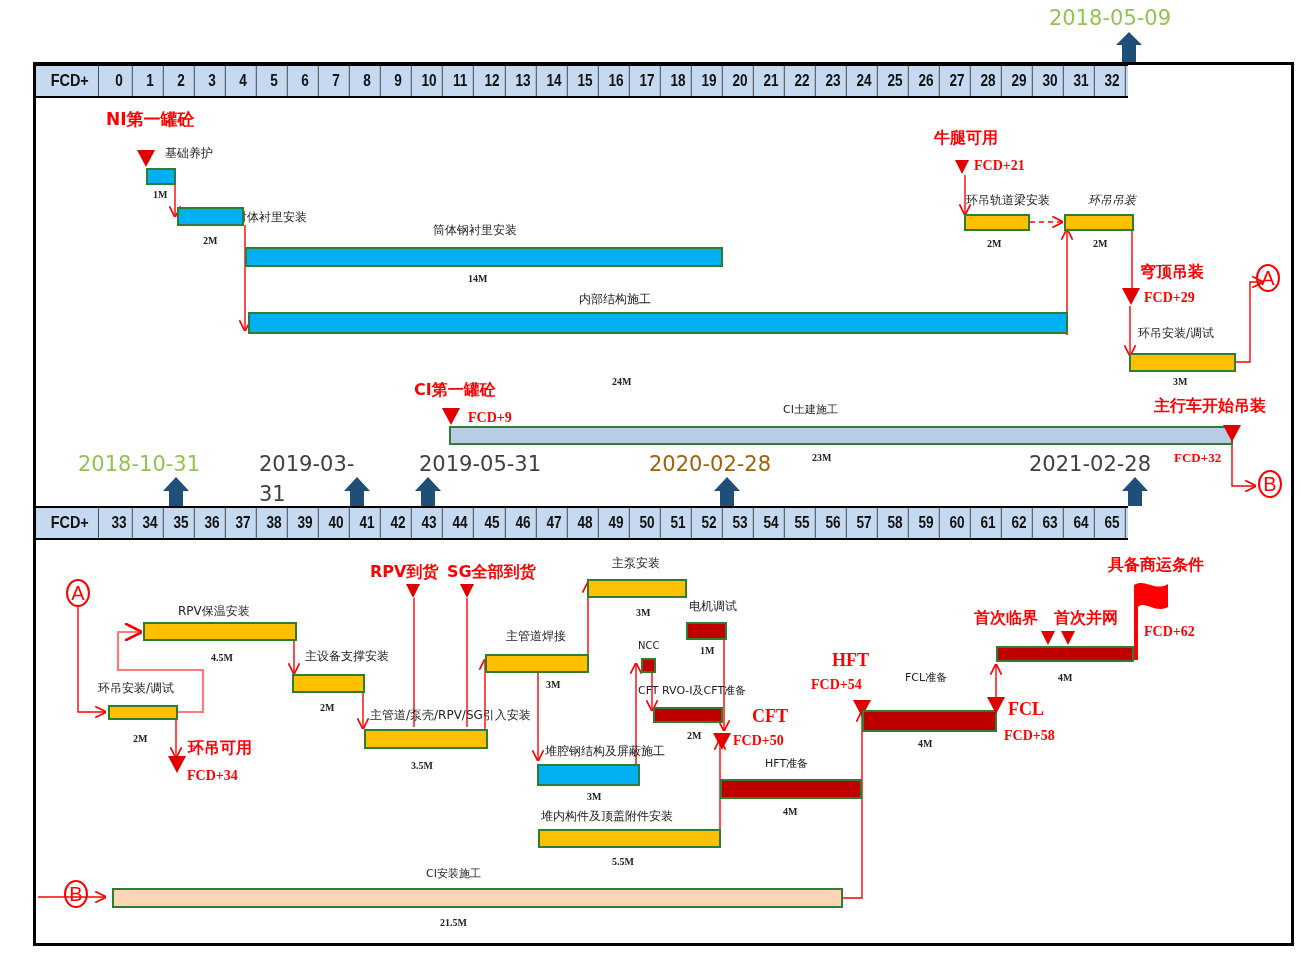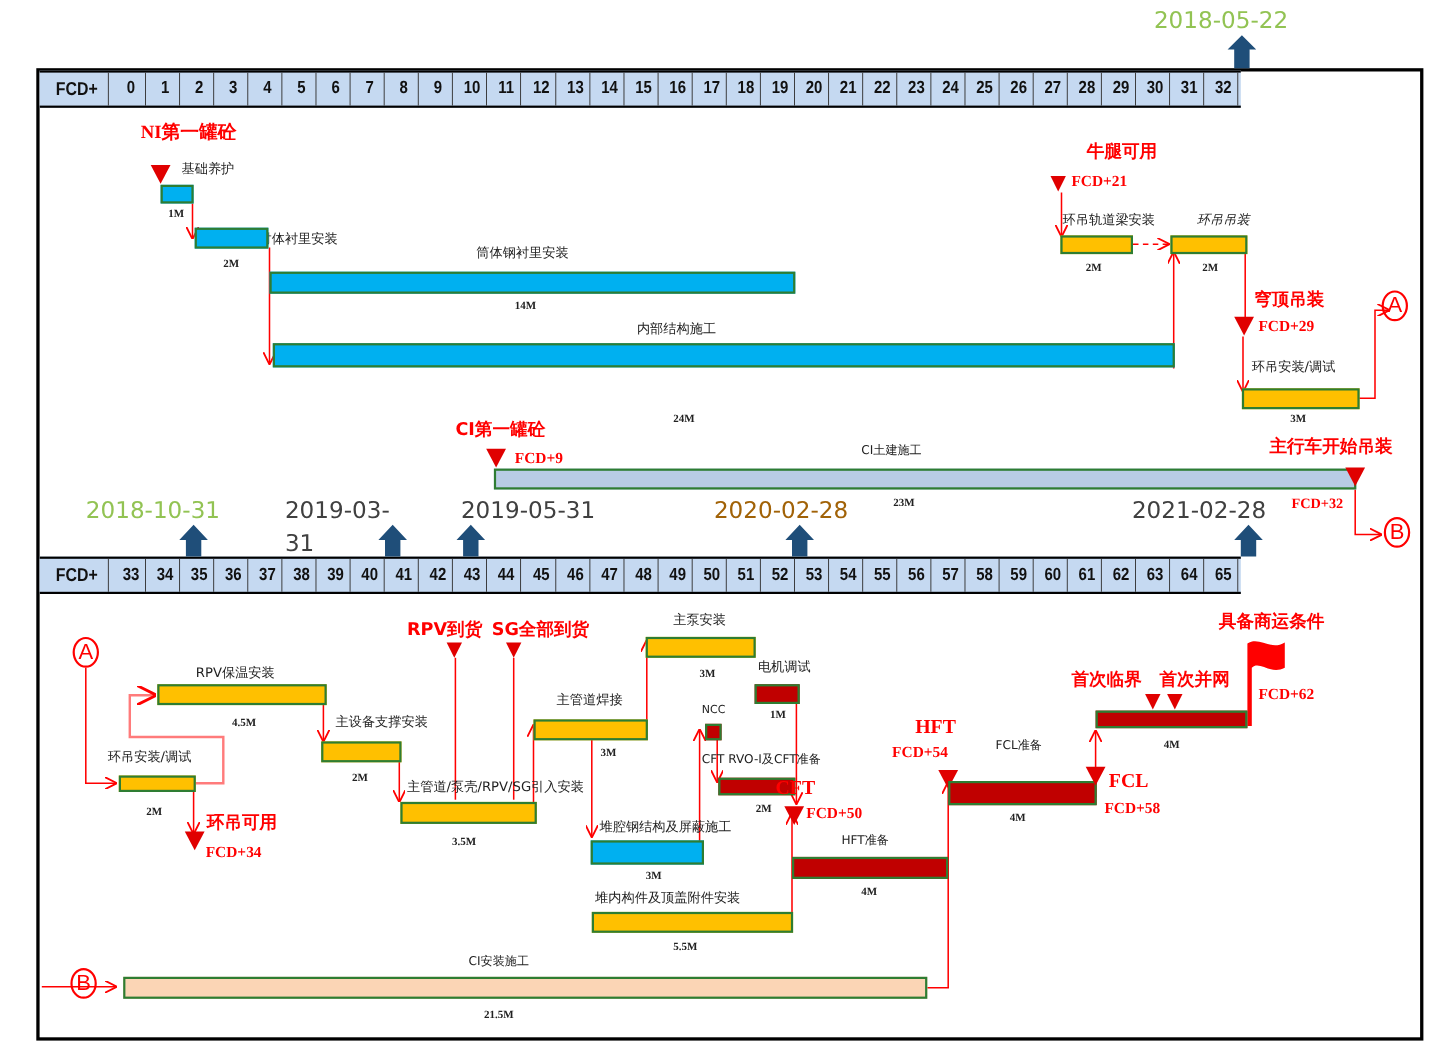--- a/index.html
+++ b/index.html
@@ -142,48 +142,48 @@
     <path d="M169,506 L169,491 L163,491 L176,477 L189,491 L183,491 L183,506 Z"></path>
     <path d="M350,506 L350,491 L344,491 L357,477 L370,491 L364,491 L364,506 Z"></path>
     <path d="M421,506 L421,491 L415,491 L428,477 L441,491 L435,491 L435,506 Z"></path>
     <path d="M720,506 L720,491 L714,491 L727,477 L740,491 L734,491 L734,506 Z"></path>
     <path d="M1128,506 L1128,491 L1122,491 L1135,477 L1148,491 L1142,491 L1142,506 Z"></path>
   </g>
 
   <path d="M1134,660 L1134,585 C1145,578 1155,592 1168,584 L1168,607 C1155,614 1145,600 1138,607 L1138,660 Z" fill="#ff0000"></path>
 </svg>
 
-<div class="date" style="left:1049px;top:6px;color:#92c353;">2018-05-22</div>
+<div class="date" style="left:1049px;top:6px;color:#92c353;">2018-05-09</div>
 <div class="date" style="left:78px;top:452px;color:#92c353;">2018-10-31</div>
 <div class="date" style="left:259px;top:452px;color:#404040;">2019-03-</div>
 <div class="date" style="left:259px;top:482px;color:#404040;">31</div>
 <div class="date" style="left:419px;top:452px;color:#404040;">2019-05-31</div>
 <div class="date" style="left:649px;top:452px;color:#a16207;">2020-02-28</div>
 <div class="date" style="left:1029px;top:452px;color:#404040;">2021-02-28</div>
 
-<div class="ms" style="left:128px;top:108px;font-size:17px;font-family:Liberation Serif, serif;">NI第一罐砼</div>
+<div class="ms" style="left:106px;top:108px;font-size:17px;">NI第一罐砼</div>
 <div class="tri" style="left:137px;top:150px;"></div>
 
 <div class="txt" style="left:165px;top:145px;">基础养护</div>
 <div class="bar" style="left:146px;top:168px;width:30px;height:17px;background:#00b0f0;"></div>
 <div class="dur" style="left:153px;top:189px;">1M</div>
 
 <div class="txt" style="left:187px;top:183px;margin-top:26px;">底板及钢衬体衬里安装</div>
 <div class="bar" style="left:177px;top:207px;width:67px;height:19px;background:#00b0f0;"></div>
 <div class="dur" style="left:203px;top:235px;">2M</div>
 
 <div class="txt" style="left:433px;top:222px;">筒体钢衬里安装</div>
 <div class="bar" style="left:245px;top:247px;width:478px;height:20px;background:#00b0f0;"></div>
 <div class="dur" style="left:468px;top:273px;">14M</div>
 
 <div class="txt" style="left:579px;top:291px;">内部结构施工</div>
 <div class="bar" style="left:248px;top:312px;width:820px;height:22px;background:#00b0f0;"></div>
 <div class="dur" style="left:612px;top:342px;margin-top:34px;">24M</div>
 
-<div class="ms" style="left:988px;top:128px;">牛腿可用</div>
+<div class="ms" style="left:934px;top:128px;">牛腿可用</div>
 <div class="tri" style="left:955px;top:160px;border-left-width:7px;border-right-width:7px;border-top-width:14px;"></div>
 <div class="fcd" style="left:974px;top:158px;">FCD+21</div>
 
 <div class="txt" style="left:966px;top:192px;">环吊轨道梁安装</div>
 <div class="bar" style="left:964px;top:214px;width:66px;height:17px;background:#ffc000;"></div>
 <div class="dur" style="left:987px;top:238px;">2M</div>
 
 <div class="txt" style="left:1088px;top:192px;font-style:italic;">环吊吊装</div>
 <div class="bar" style="left:1064px;top:214px;width:70px;height:17px;background:#ffc000;"></div>
 <div class="dur" style="left:1093px;top:238px;">2M</div>
@@ -246,21 +246,21 @@
 <div class="txt" style="left:689px;top:598px;">电机调试</div>
 <div class="bar" style="left:686px;top:622px;width:41px;height:18px;background:#c00000;"></div>
 <div class="dur" style="left:700px;top:645px;">1M</div>
 
 <div class="txt" style="left:638px;top:640px;font-size:10px;">NCC</div>
 <div class="bar" style="left:641px;top:658px;width:15px;height:15px;background:#c00000;"></div>
 
 <div class="txt" style="left:638px;top:683px;font-size:11px;">CFT RVO-I及CFT准备</div>
 <div class="bar" style="left:653px;top:707px;width:70px;height:16px;background:#c00000;"></div>
 <div class="dur" style="left:687px;top:730px;">2M</div>
-<div class="ms" style="left:705px;top:706px;font-family:'Liberation Serif',serif;font-size:18px;">CFT</div>
+<div class="ms" style="left:752px;top:706px;font-family:'Liberation Serif',serif;font-size:18px;">CFT</div>
 <div class="tri" style="left:713px;top:733px;"></div>
 <div class="fcd" style="left:733px;top:733px;">FCD+50</div>
 
 <div class="txt" style="left:545px;top:743px;">堆腔钢结构及屏蔽施工</div>
 <div class="bar" style="left:537px;top:764px;width:103px;height:22px;background:#00b0f0;"></div>
 <div class="dur" style="left:587px;top:791px;">3M</div>
 
 <div class="txt" style="left:541px;top:808px;">堆内构件及顶盖附件安装</div>
 <div class="bar" style="left:538px;top:829px;width:183px;height:19px;background:#ffc000;"></div>
 <div class="dur" style="left:612px;top:856px;">5.5M</div>

